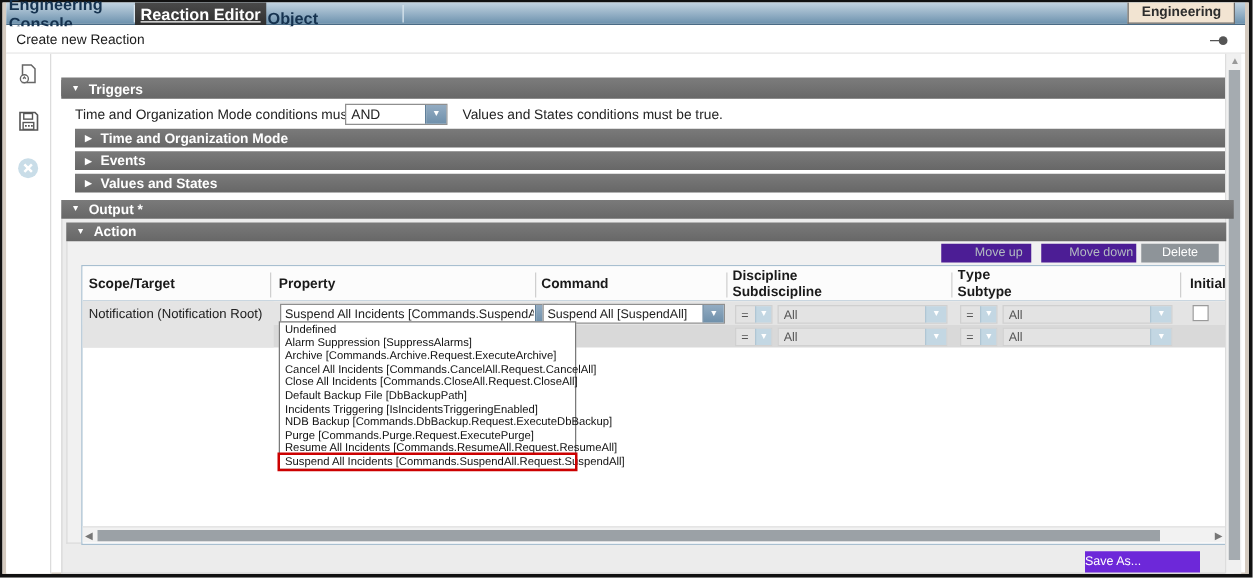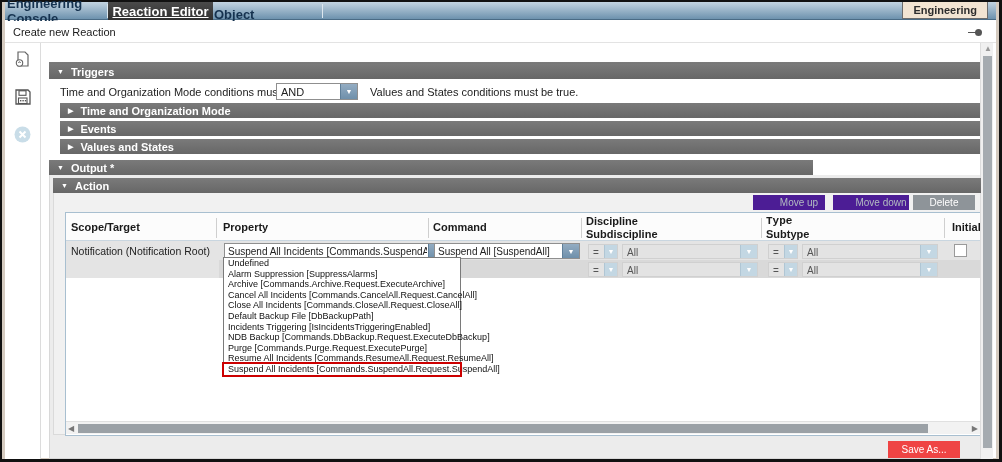--- a/index.html
+++ b/index.html
@@ -76,22 +76,22 @@
   .dditem { font-size:9px; color:#111; line-height:10.6px; padding-left:4px; white-space:nowrap; cursor:pointer; }
   .dditem.hl { position:relative; outline:2px solid #cc0000; z-index:5; }
 
   
   #hscroll { position:absolute; left:0px; bottom:1px; width:100%; height:13px; background:#f2f2f2; border-top:1px solid #e0e0e0; }
   #hscroll .larr,#hscroll .rarr { position:absolute; top:2px; font-size:8px; color:#777; }
   #hscroll .larr { left:2px; } #hscroll .rarr { right:2px; }
   #hthumb { position:absolute; left:12px; top:2px; width:850px; height:9px; background:#9ba1a6; }
 
   
-  #saveas { position:absolute; right:36px; top:439px; width:72px; height:17px; background:#ef4444; color:#fff;
-            font-size:10px; text-align:center; line-height:17px; cursor:pointer; }
+  #saveas { position:absolute; right:36px; top:439px; width:92px; height:17px; background:#6d28d9; color:#fff;
+            font-size:10px; text-align:left; line-height:17px; cursor:pointer; }
 
   
   #vscroll { position:absolute; right:3px; top:41px; width:13px; height:416px; background:#f0f0f0; border-left:1px solid #ddd; }
   #vscroll .uarr { position:absolute; top:1px; left:3px; font-size:8px; color:#999; }
   #vthumb { position:absolute; left:2px; top:13px; width:9px; height:392px; background:#a5abb0; }
 
   svg { display:block; }
 </style>
 </head>
 <body>
@@ -172,21 +172,21 @@
   </div>
   <div class="sechdr" style="left:55px; top:119px; width:927px;">
     <span class="arr">▶</span>
     <span>Events</span>
   </div>
   <div class="sechdr" style="left:55px; top:137px; width:927px;">
     <span class="arr">▶</span>
     <span>Values and States</span>
   </div>
 
-  <div class="sechdr" style="left:44px; top:158px; width:764px; z-index:2;">
+  <div class="sechdr" style="left:44px; top:158px; width:938px; z-index:2;">
     <span class="arr">▼</span>
     <span>Output *</span>
   </div>
 
   <div id="output-panel"></div>
 
   <div class="sechdr" style="left:48px; top:176px; width:928px; z-index:2;">
     <span class="arr">▼</span>
     <span>Action</span>
   </div>

